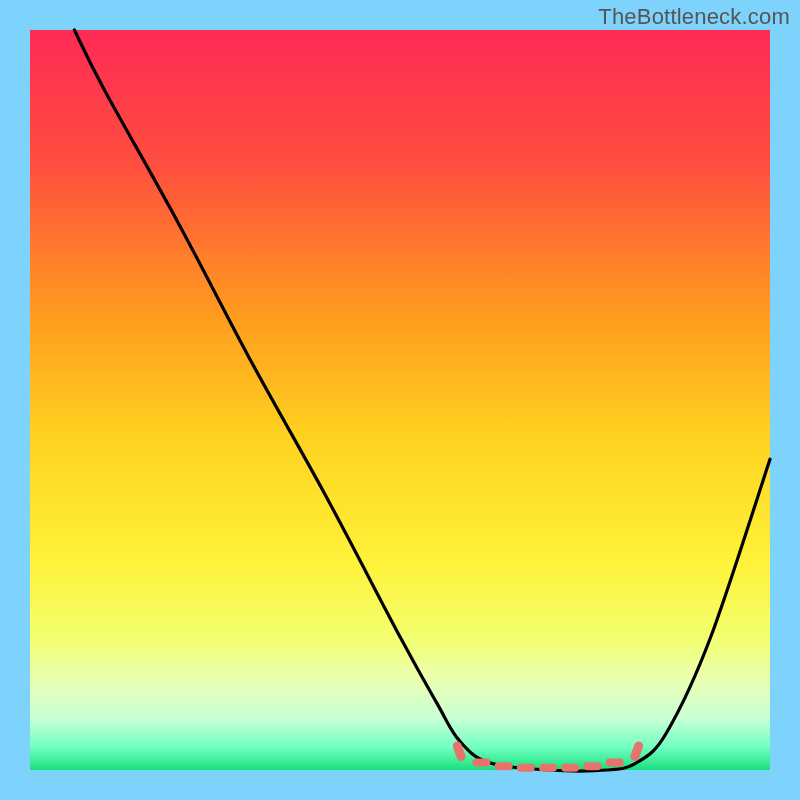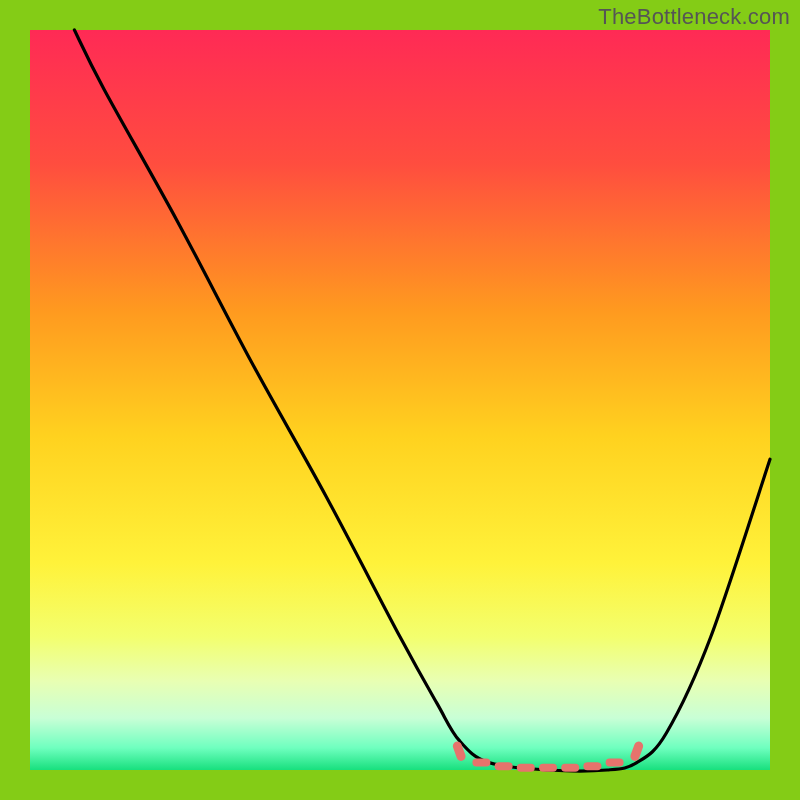--- a/index.html
+++ b/index.html
@@ -5,21 +5,21 @@
   body {
     margin: 0;
     padding: 0;
     background: #fff;
     font-family: Arial, Helvetica, sans-serif;
   }
   .canvas {
     position: relative;
     width: 800px;
     height: 800px;
-    background: #84cc16;
+    background: #7dd3fc;
   }
   .watermark {
     position: absolute;
     top: 4px;
     right: 10px;
     color: #555;
     font-size: 22px;
     font-weight: 500;
     letter-spacing: 0.2px;
     z-index: 5;

